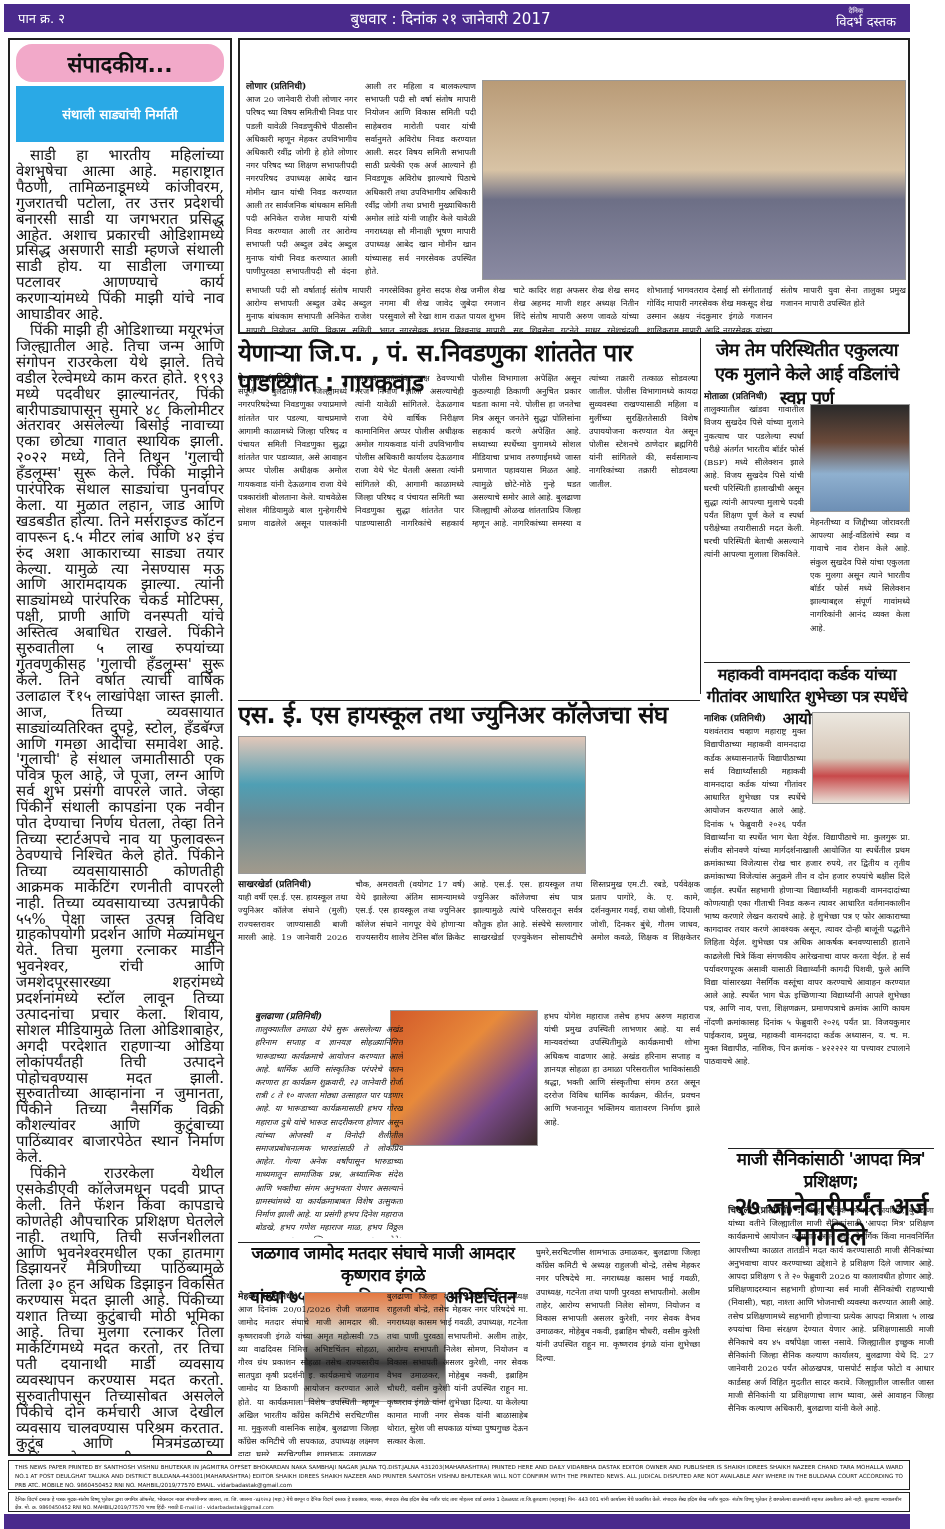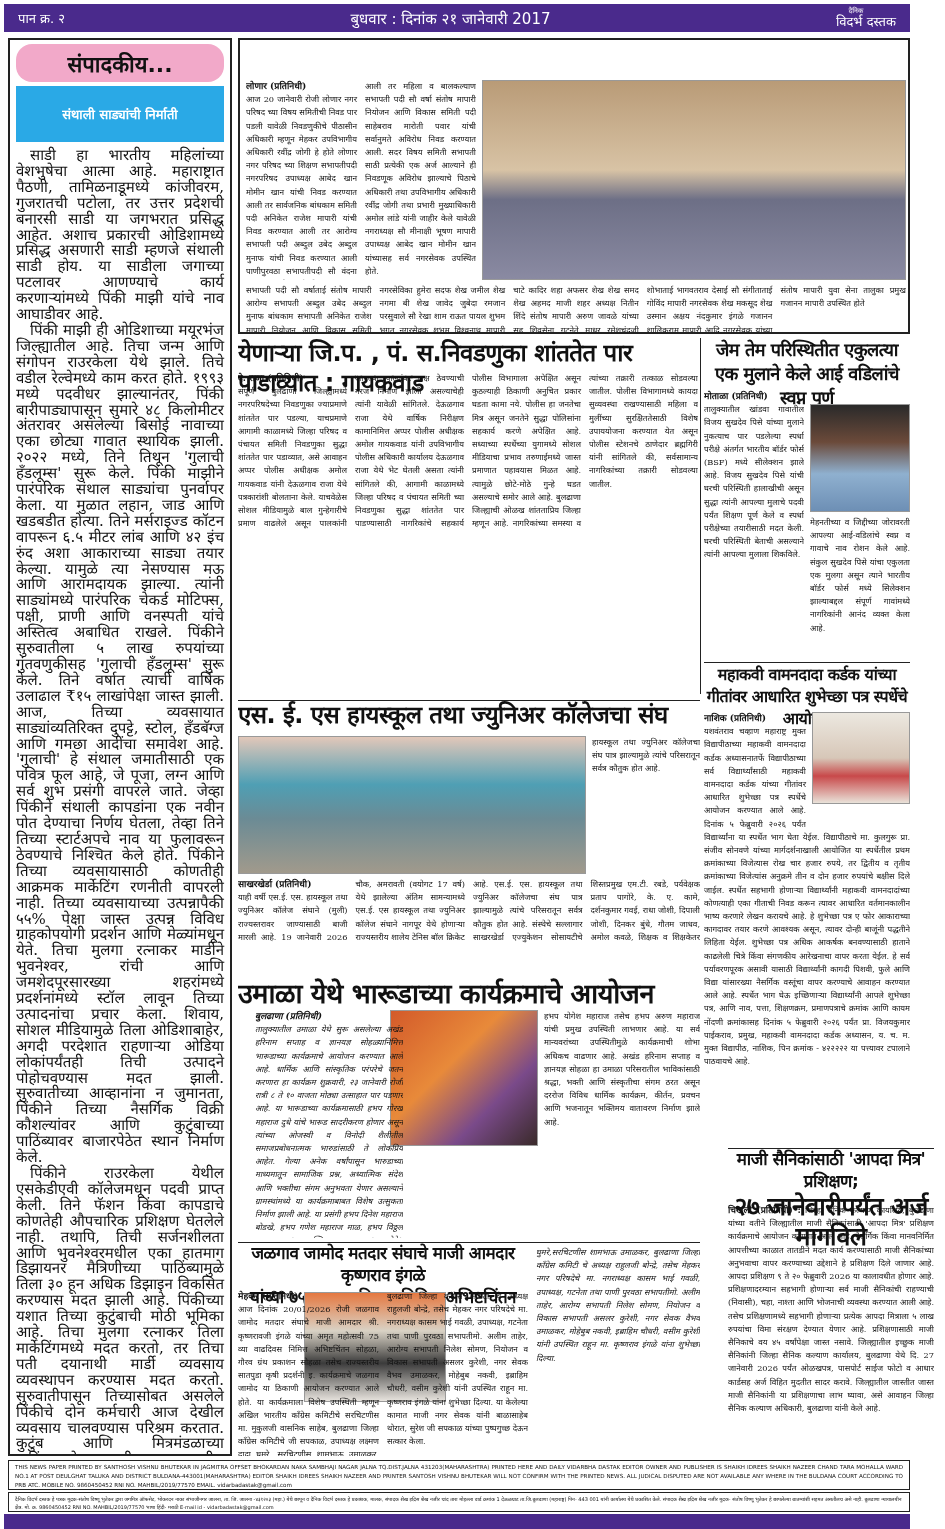--- a/index.html
+++ b/index.html
@@ -103,33 +103,29 @@
       <span style="float:right; width:104px; height:96px;"></span>
       <span>यशवंतराव चव्हाण महाराष्ट्र मुक्त विद्यापीठाच्या महाकवी वामनदादा कर्डक अध्यासनातर्फे विद्यापीठाच्या सर्व विद्यार्थ्यांसाठी महाकवी वामनदादा कर्डक यांच्या गीतांवर आधारित शुभेच्छा पत्र स्पर्धेचे आयोजन करण्यात आले आहे. दिनांक ५ फेब्रुवारी २०२६ पर्यंत विद्यार्थ्यांना या स्पर्धेत भाग घेता येईल. विद्यापीठाचे मा. कुलगुरू प्रा. संजीव सोनवणे यांच्या मार्गदर्शनाखाली आयोजित या स्पर्धेतील प्रथम क्रमांकाच्या विजेत्यास रोख चार हजार रुपये, तर द्वितीय व तृतीय क्रमांकाच्या विजेत्यांस अनुक्रमे तीन व दोन हजार रुपयांचे बक्षीस दिले जाईल. स्पर्धेत सहभागी होणाऱ्या विद्यार्थ्यांनी महाकवी वामनदादांच्या कोणत्याही एका गीताची निवड करून त्यावर आधारित वर्तमानकालीन भाष्य करणारे लेखन करायचे आहे. हे शुभेच्छा पत्र ए फोर आकाराच्या कागदावर तयार करणे आवश्यक असून, त्यावर दोन्ही बाजूंनी पद्धतीने लिहिता येईल. शुभेच्छा पत्र अधिक आकर्षक बनवण्यासाठी हाताने काढलेली चित्रे किंवा संगणकीय आरेखनाचा वापर करता येईल. हे सर्व पर्यावरणपूरक असावी यासाठी विद्यार्थ्यांनी कागदी पिशवी, फुले आणि विद्या यांसारख्या नैसर्गिक वस्तूंचा वापर करण्याचे आवाहन करण्यात आले आहे. स्पर्धेत भाग घेऊ इच्छिणाऱ्या विद्यार्थ्यांनी आपले शुभेच्छा पत्र, आणि नाव, पत्ता, शिक्षणक्रम, प्रमाणपत्राचे क्रमांक आणि कायम नोंदणी क्रमांकासह दिनांक ५ फेब्रुवारी २०२६ पर्यंत प्रा. विजयकुमार पाईकराव, प्रमुख, महाकवी वामनदादा कर्डक अध्यासन, य. च. म. मुक्त विद्यापीठ, नाशिक, पिन क्रमांक - ४२२२२२ या पत्त्यावर टपालाने पाठवायचे आहे.</span>
     </div>
   </div>
 </div>
 
 <div class="art" style="left:238px; top:700px; width:462px; height:246px;">
   <div class="divider" style="left:0; top:0; width:462px; height:1px;"></div>
   <div class="headline h2" style="text-align:left;">एस. ई. एस हायस्कूल तथा ज्युनिअर कॉलेजचा संघ राज्यस्तरावर</div>
   <div class="photo" style="left:0; top:36px; width:348px; height:138px; background:linear-gradient(180deg,#e2c7b9 0%,#4f9fb4 35%,#6b8b95 60%,#a19a8c 100%);"></div>
-  <div style="position:absolute; left:354px; top:36px; width:108px; height:138px; overflow:hidden;">
-    <div class="small">हायस्कूल तथा ज्युनिअर कॉलेजचा संघ पात्र झाल्यामुळे त्यांचे परिसरातून सर्वत्र कौतुक होत आहे.</div>
-  </div>
   <div style="position:absolute; left:0; top:178px; width:462px; height:66px; overflow:hidden;">
     <div class="small" style="column-count:4; column-gap:8px;">
       <span class="dateline">साखरखेर्डा (प्रतिनिधी)</span><br>
       <span>याही वर्षी एस.ई. एस. हायस्कूल तथा ज्युनिअर कॉलेज संघाने (मुली) राज्यस्तरावर जाण्यासाठी बाजी मारली आहे. 19 जानेवारी 2026 ला मातोश्री विमलाबाई देशमुख महाविद्यालय रुरल कॉलेज पंचवटी चौक, अमरावती (वयोगट 17 वर्ष) येथे झालेल्या अंतिम सामन्यामध्ये एस.ई. एस हायस्कूल तथा ज्युनिअर कॉलेज संघाने नागपूर येथे होणाऱ्या राज्यस्तरीय शालेय टेनिस बॉल क्रिकेट स्पर्धेसाठी एस.ई. एस. हायस्कूल तथा ज्युनिअर कॉलेजचा संघ पात्र ठरला आहे. एस.ई. एस. हायस्कूल तथा ज्युनिअर कॉलेजचा संघ पात्र झाल्यामुळे त्यांचे परिसरातून सर्वत्र कौतुक होत आहे. संस्थेचे सल्लागार साखरखेर्डा एज्युकेशन सोसायटीचे सचिव चंद्रशेखर शुक्ल, प्राचार्य श्री. एम. ठाकूर, क्रीडा शिक्षक तथा शिस्तप्रमुख एम.टी. रबडे, पर्यवेक्षक प्रताप पागोरे, के. ए. कामे, दर्शनकुमार गवई, राधा जोशी, दिपाली जोशी, दिनकर बुंधे, गौतम जाधव, अमोल कवळे, शिक्षक व शिक्षकेतर कर्मचारी उपस्थित होते.</span>
     </div>
   </div>
 </div>
 
 <div class="art" style="left:238px; top:976px; width:462px; height:264px;">
-  <div class="headline h1" style="text-align:left; font-size:27px;">उमाळा येथे भारूडाच्या कार्यक्रमाचे आयोजन</div>
   <div class="photo" style="left:152px; top:34px; width:148px; height:136px; background:linear-gradient(135deg,#d35a2a 0%,#e88a3a 40%,#7a4a8a 70%,#3a2a2a 100%);"></div>
   <div style="position:absolute; left:17px; top:34px; width:148px; height:228px; overflow:hidden;font-style:italic;">
     <div class="small">
       <span class="dateline">बुलढाणा (प्रतिनिधी)</span><br>
       <span>तालुक्यातील उमाळा येथे सुरू असलेल्या अखंड हरिनाम सप्ताह व ज्ञानयज्ञ सोहळ्यानिमित्त भारूडाच्या कार्यक्रमाचे आयोजन करण्यात आले आहे. धार्मिक आणि सांस्कृतिक परंपरेचे जतन करणारा हा कार्यक्रम शुक्रवारी, २३ जानेवारी रोजी रात्री ८ ते १० वाजता मोठ्या उत्साहात पार पडणार आहे. या भारूडाच्या कार्यक्रमासाठी हभप गोरख महाराज दुधे यांचे भारूड सादरीकरण होणार असून त्यांच्या ओजस्वी व विनोदी शैलीतील समाजप्रबोधनात्मक भारुडांसाठी ते लोकप्रिय आहेत. गेल्या अनेक वर्षांपासून भारुडाच्या माध्यमातून सामाजिक प्रश्न, अध्यात्मिक संदेश आणि भक्तीचा संगम अनुभवता येणार असल्याने ग्रामस्थांमध्ये या कार्यक्रमाबाबत विशेष उत्सुकता निर्माण झाली आहे. या प्रसंगी हभप दिनेश महाराज बोडखे, हभप गणेश महाराज माळ, हभप विठ्ठल महाराज, हभप वाल्मिक महाराज, हभप योगेश महाराज तसेच हभप अरुण महाराज यांची प्रमुख उपस्थिती लाभणार आहे. या सर्व मान्यवरांच्या उपस्थितीमुळे कार्यक्रमाची शोभा अधिकच वाढणार आहे. अखंड हरिनाम सप्ताह व ज्ञानयज्ञ सोहळा हा उमाळा परिसरातील भाविकांसाठी श्रद्धा, भक्ती आणि संस्कृतीचा संगम ठरत असून दररोज विविध धार्मिक कार्यक्रम, कीर्तन, प्रवचन आणि भजनातून भक्तिमय वातावरण निर्माण झाले आहे. त्यातच भारूडाचा हा कार्यक्रम विशेष आकर्षण ठरणार आहे. तरी या धार्मिक व सांस्कृतिक कार्यक्रमाचा लाभ घेण्यासाठी ग्रामस्थांनी व परिसरातील भाविकांनी मोठ्या संख्येने उपस्थित राहावे, असे आवाहन उमाळा वासियांच्या वतीने करण्यात आले आहे.</span>
     </div>
   </div>
   <div style="position:absolute; left:306px; top:34px; width:156px; height:228px; overflow:hidden;">
     <div class="small">हभप योगेश महाराज तसेच हभप अरुण महाराज यांची प्रमुख उपस्थिती लाभणार आहे. या सर्व मान्यवरांच्या उपस्थितीमुळे कार्यक्रमाची शोभा अधिकच वाढणार आहे. अखंड हरिनाम सप्ताह व ज्ञानयज्ञ सोहळा हा उमाळा परिसरातील भाविकांसाठी श्रद्धा, भक्ती आणि संस्कृतीचा संगम ठरत असून दररोज विविध धार्मिक कार्यक्रम, कीर्तन, प्रवचन आणि भजनातून भक्तिमय वातावरण निर्माण झाले आहे.</div>
   </div>
@@ -139,21 +135,21 @@
   <div class="divider" style="left:0; top:0; width:462px; height:1px;"></div>
   <div class="headline h3" style="width:290px; font-size:17px; line-height:22px;">जळगाव जामोद मतदार संघाचे माजी आमदार कृष्णराव इंगळे</div>
   <div class="headline h3" style="width:290px; font-size:17px; line-height:22px;">यांच्या ७५ व्या वाढदिवसा निमित्त अभिष्टचिंतन सोहळा</div>
   <div class="photo" style="left:66px; top:50px; width:142px; height:110px; background:linear-gradient(180deg,#e57840 0%,#d9d2c5 35%,#3b3b3b 65%,#e8e4de 100%);"></div>
   <div style="position:absolute; left:0; top:48px; width:290px; height:166px; overflow:hidden;">
     <div class="small cols2">
       <span class="dateline">मेहकर (प्रतिनिधी)</span><br>
       <span>आज दिनांक 20/01/2026 रोजी जळगाव जामोद मतदार संघाचे माजी आमदार श्री. कृष्णरावजी इंगळे यांच्या अमृत महोत्सवी 75 व्या वाढदिवस निमित्त अभिष्टचिंतन सोहळा, गौरव ग्रंथ प्रकाशन सोहळा तसेच राज्यस्तरीय सातपुडा कृषी प्रदर्शनी इ. कार्यक्रमाचे जळगाव जामोद या ठिकाणी आयोजन करण्यात आले होते. या कार्यक्रमाला विशेष उपस्थिती म्हणून अखिल भारतीय काँग्रेस कमिटीचे सरचिटणीस मा. मुकुलजी वासनिक साहेब, बुलढाणा जिल्हा काँग्रेस कमिटीचे जी सपकाळ, उपाध्यक्ष लक्ष्मण दादा घुमरे, सरचिटणीस शामभाऊ उमाळकर, बुलढाणा जिल्हा काँग्रेस कमिटी चे अध्यक्ष राहुलजी बोन्द्रे, तसेच मेहकर नगर परिषदेचे मा. नगराध्यक्ष कासम भाई गवळी, उपाध्यक्ष, गटनेता तथा पाणी पुरवठा सभापतीमो. अलीम ताहेर, आरोग्य सभापती निलेश सोमण, नियोजन व विकास सभापती असलर कुरेशी, नगर सेवक वैभव उमाळकर, मोहेबुब नकवी, इब्राहिम चौधरी, वसीम कुरेशी यांनी उपस्थित राहून मा. कृष्णराव इंगळे यांना शुभेच्छा दिल्या. या केलेल्या कामात माजी नगर सेवक यांनी बाळासाहेब थोरात, सुरेश जी सपकाळ यांच्या पुष्पगुच्छ देऊन सत्कार केला.</span>
     </div>
   </div>
-  <div style="position:absolute; left:298px; top:4px; width:164px; height:210px; overflow:hidden;font-style:italic;">
+  <div style="position:absolute; left:298px; top:4px; width:164px; height:210px; overflow:hidden;">
     <div class="small">घुमरे,सरचिटणीस शामभाऊ उमाळकर, बुलढाणा जिल्हा काँग्रेस कमिटी चे अध्यक्ष राहुलजी बोन्द्रे, तसेच मेहकर नगर परिषदेचे मा. नगराध्यक्ष कासम भाई गवळी, उपाध्यक्ष, गटनेता तथा पाणी पुरवठा सभापतीमो. अलीम ताहेर, आरोग्य सभापती निलेश सोमण, नियोजन व विकास सभापती असलर कुरेशी, नगर सेवक वैभव उमाळकर, मोहेबुब नकवी, इब्राहिम चौधरी, वसीम कुरेशी यांनी उपस्थित राहून मा. कृष्णराव इंगळे यांना शुभेच्छा दिल्या.</div>
   </div>
 </div>
 
 <div class="art" style="left:728px; top:1148px; width:206px; height:308px;">
   <div class="divider" style="left:0; top:0; width:206px; height:1px;"></div>
   <div class="headline h4" style="font-size:17px;">माजी सैनिकांसाठी 'आपदा मित्र' प्रशिक्षण;</div>
   <div class="headline h2" style="font-size:25px;">२७ जानेवारीपर्यंत अर्ज मागविले</div>
   <div style="position:absolute; left:0; top:56px; width:206px; height:252px; overflow:hidden;">
     <div class="small">

